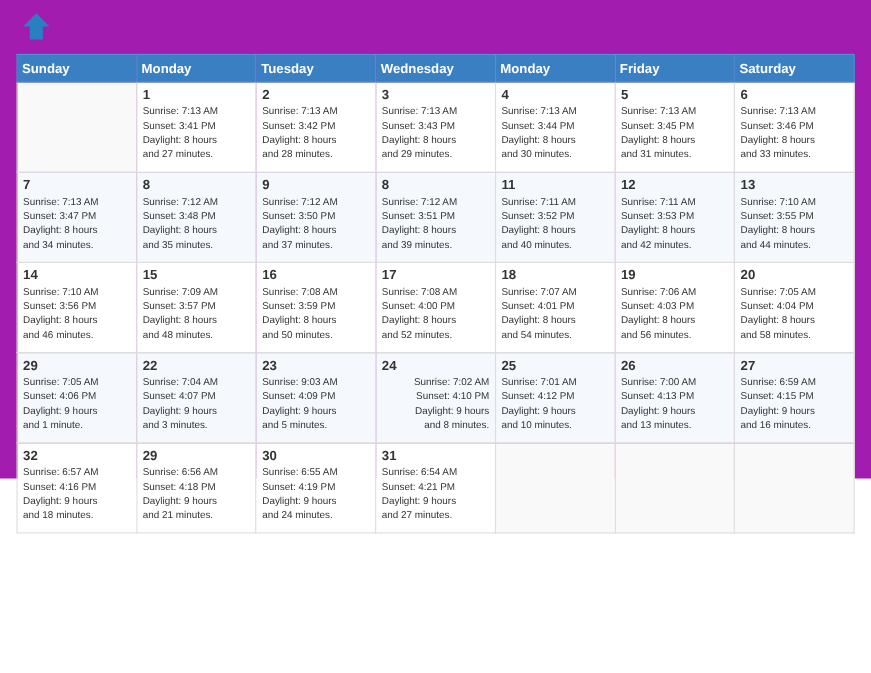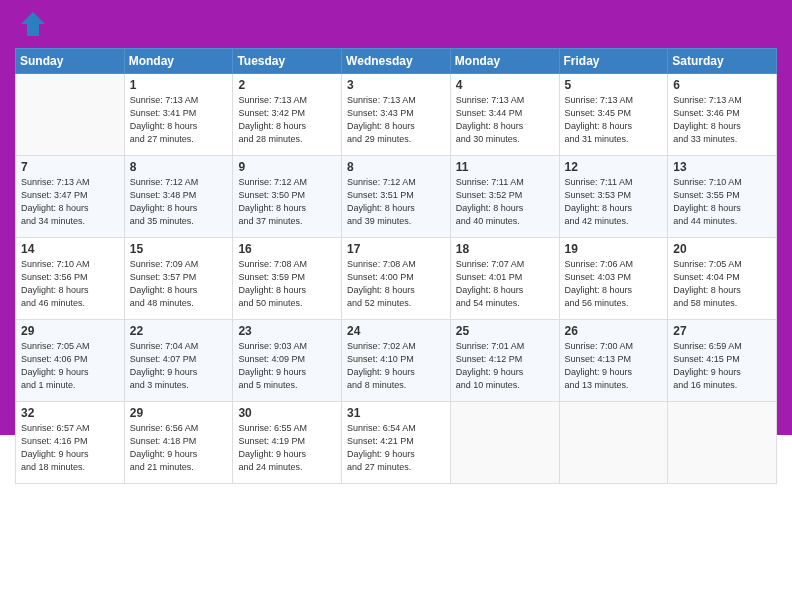--- a/index.html
+++ b/index.html
@@ -297,21 +297,21 @@
           </td>
           <td>
             <span class="day-number">23</span>
             <div class="cell-text" style="white-space: pre-line;">Sunrise: 9:03 AM
 Sunset: 4:09 PM
 Daylight: 9 hours
 and 5 minutes.</div>
           </td>
           <td>
             <span class="day-number">24</span>
-            <div class="cell-text" style="white-space: pre-line;">Sunrise: 7:02 AM
+            <div class="cell-text" style="white-space: pre-line; text-align: right;">Sunrise: 7:02 AM
 Sunset: 4:10 PM
 Daylight: 9 hours
 and 8 minutes.</div>
           </td>
           <td>
             <span class="day-number">25</span>
             <div class="cell-text" style="white-space: pre-line;">Sunrise: 7:01 AM
 Sunset: 4:12 PM
 Daylight: 9 hours
 and 10 minutes.</div>

